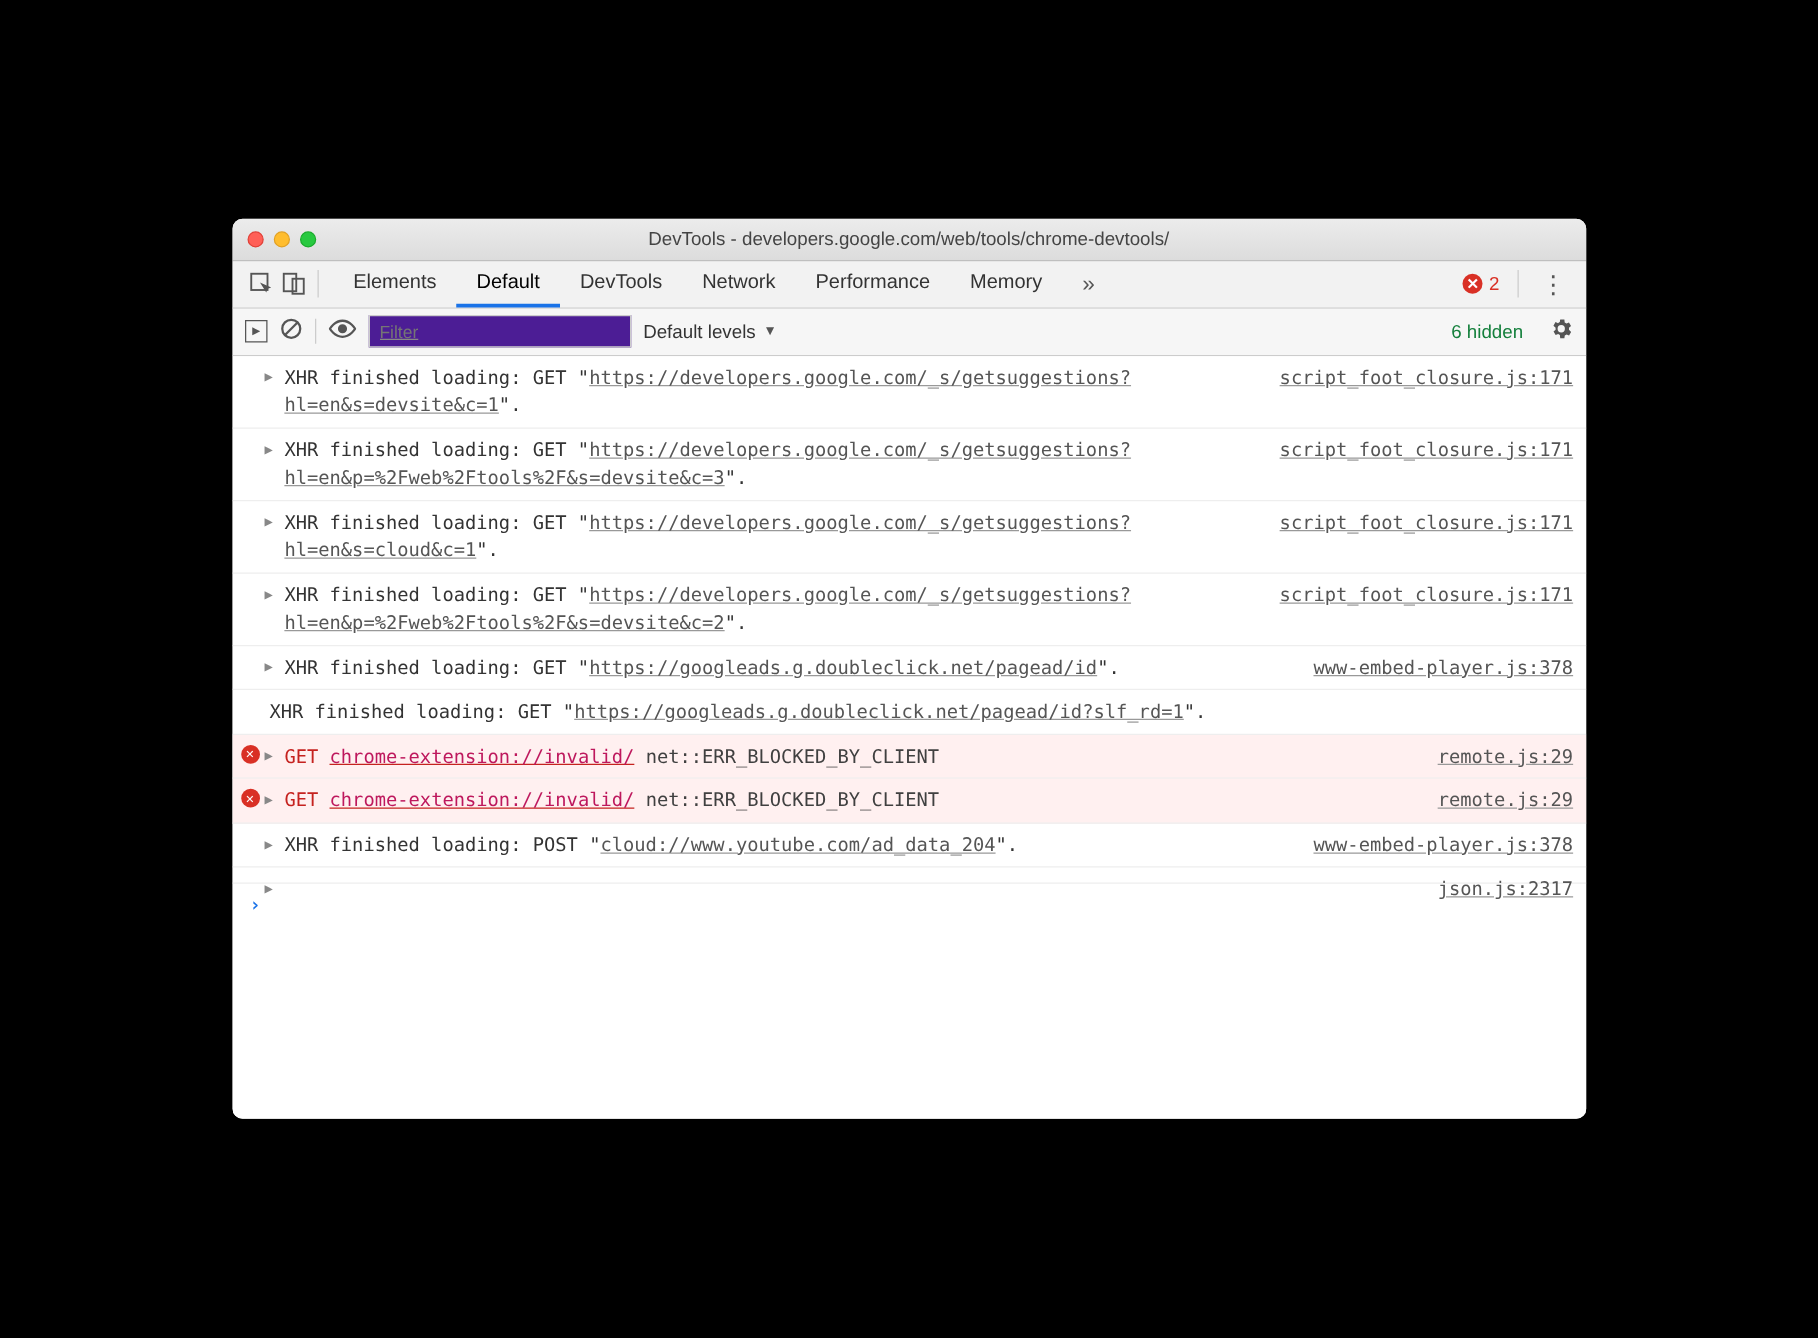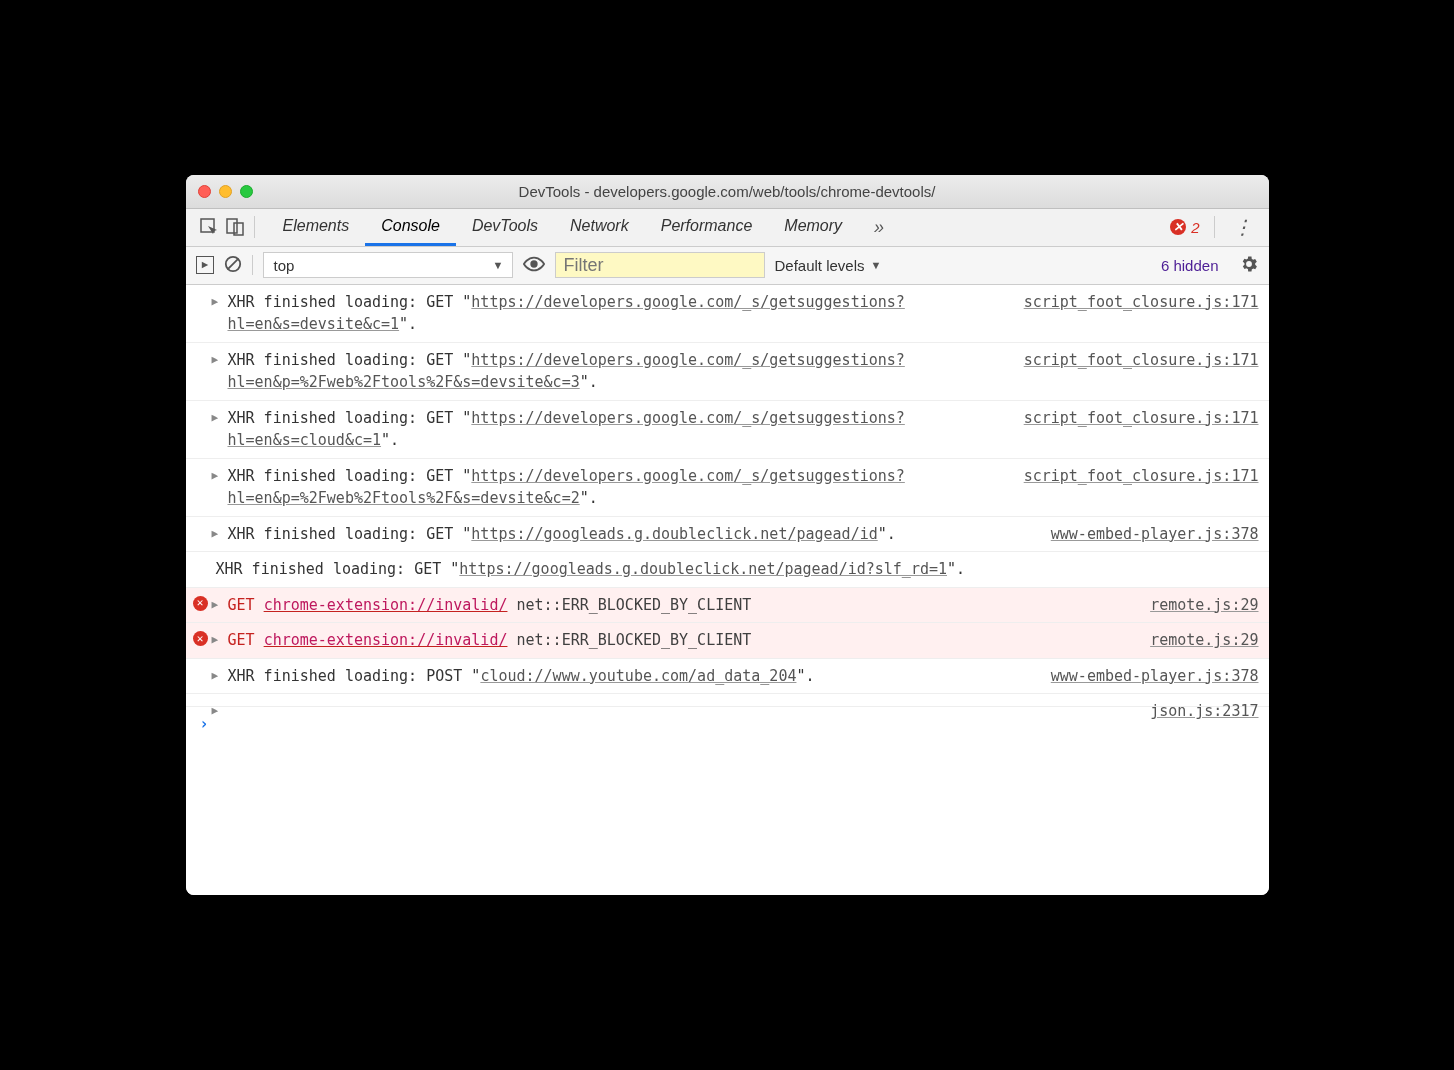--- a/index.html
+++ b/index.html
@@ -42,21 +42,20 @@
   
   .tabrow {
     height: 38px;
     background: #f2f2f2;
     border-bottom: 1px solid #ccc;
     display: flex;
     align-items: center;
     padding: 4px 10px;
     font-size: 16px;
     color: #333;
-    font-style: italic;
   }
   .tabrow .icon-btn { width: 26px; height: 24px; display:flex; align-items:center; justify-content:center; color:#555; cursor:pointer; }
   .tabrow .sep { width: 1px; height: 22px; background: #ccc; margin: 0 6px; }
   .tabs { display: flex; gap: 0; margin-left: 6px; }
   .tab { padding: 8px 16px; cursor: pointer; color: #333; }
   .tab.active { color: #000; border-bottom: 3px solid #1a73e8; }
   .spacer { flex: 1; }
   .errbadge { display:flex; align-items:center; gap:5px; margin-right:8px; }
   .errbadge .dot { width:16px; height:16px; border-radius:50%; background:#d93025; color:#fff; font-size:12px; font-weight:bold; display:flex; align-items:center; justify-content:center; line-height:1; }
   .errbadge .cnt { color:#d93025; font-size:15px; }
@@ -76,26 +75,26 @@
   .playbox { width:18px; height:18px; border:1.5px solid #555; display:flex; align-items:center; justify-content:center; }
   .playbox svg { width:8px; height:8px; }
   .clearicon svg { width:18px; height:18px; }
   .ctx-select {
     background:#fff; border:1px solid #ccc; height:26px; padding:0 30px 0 10px;
     display:flex; align-items:center; position:relative; min-width:250px; cursor:pointer;
   }
   .ctx-select::after { content:"▼"; font-size:11px; position:absolute; right:8px; color:#555; }
   .eye svg { width:22px; height:22px; }
   .filter-input {
-    border:1px solid #ccc; background:#fef9c3; height:26px; width:210px;
-    padding:0 8px; font-size:18px; color:#888; outline:none;
+    border:1px solid #ccc; background:#4c1d95; height:26px; width:210px;
+    padding:0 8px; font-size:14px; color:#888; outline:none;text-decoration:underline;
   }
   .levels { display:flex; align-items:center; gap:6px; cursor:pointer; }
   .levels::after { content:"▼"; font-size:11px; color:#555; }
-  .hidden-count { color:#4c1d95; margin-left:auto; }
+  .hidden-count { color:#15803d; margin-left:auto; }
   .gear { margin-left:10px; color:#555; cursor:pointer; }
   
   .console {
     font-family: Menlo, Monaco, Consolas, monospace;
     font-size: 15px;
     background:#fff;
     min-height: 560px;
   }
   .row {
     border-bottom: 1px solid #eee;
@@ -147,21 +146,21 @@
     </div>
     <div class="icon-btn">
       <svg viewBox="0 0 20 20" width="20" height="20" fill="none" stroke="#555" stroke-width="1.5">
         <rect x="2" y="2" width="10" height="14"></rect>
           <rect x="9" y="6" width="9" height="12"></rect>
       </svg>
     </div>
     <div class="sep"></div>
     <div class="tabs">
       <div class="tab">Elements</div>
-      <div class="tab active">Console</div>
+      <div class="tab active">Default</div>
       <div class="tab">DevTools</div>
       <div class="tab">Network</div>
       <div class="tab">Performance</div>
       <div class="tab">Memory</div>
     </div>
     <div class="icon-btn" style="font-size:18px;margin-left:8px">»</div>
     <div class="spacer"></div>
     <div class="errbadge">
       <div class="dot">✕</div>
       <div class="cnt">2</div>
@@ -176,23 +175,20 @@
           <polygon points="1,1 9,5 1,9" fill="#555"></polygon>
         </svg>
     </div>
     <div class="clearicon">
       <svg viewBox="0 0 20 20" fill="none" stroke="#555" stroke-width="2">
           <circle cx="10" cy="10" r="8"></circle>
           <line x1="4" y1="16" x2="16" y2="4"></line>
         </svg>
     </div>
     <div class="sep" style="width:1px;height:20px;background:#ccc"></div>
-    <div class="ctx-select">
-      <span>top</span>
-    </div>
     <div class="eye">
       <svg viewBox="0 0 24 24" fill="none" stroke="#555" stroke-width="2">
           <path d="M1 12s4-7 11-7 11 7 11 7-4 7-11 7S1 12 1 12z"></path>
           <circle cx="12" cy="12" r="3" fill="#555"></circle>
         </svg>
     </div>
     <input class="filter-input" placeholder="Filter" style="">
     <div class="levels">
       <span>Default levels</span>
     </div>

